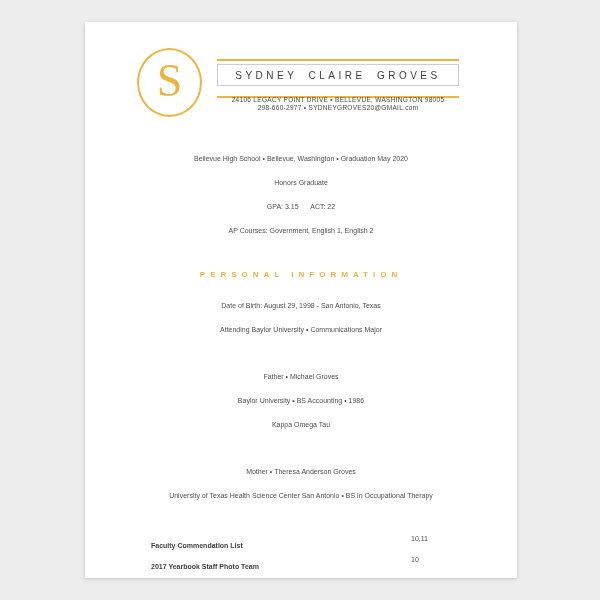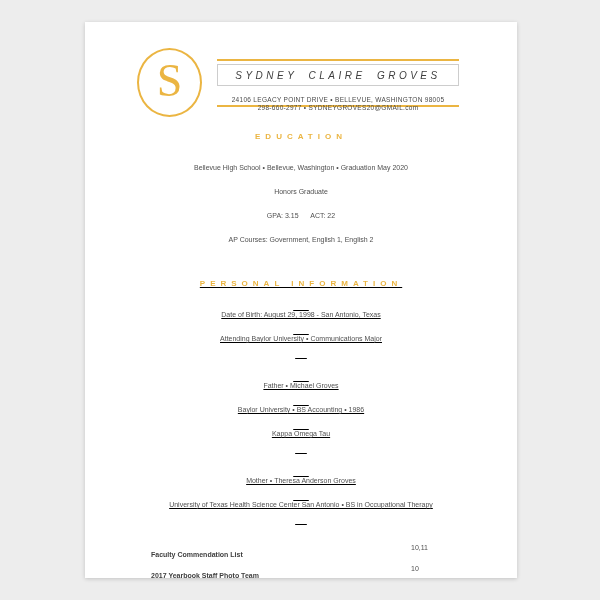--- a/index.html
+++ b/index.html
@@ -28,23 +28,22 @@
   .monogram-letter {
     font-family:"Liberation Serif", serif;
     font-size:46px; line-height:1;
     color:#EBB542;
     padding-bottom:3px;
   }
   .name-box {
     position:absolute; left:132px; top:37px; width:242px;
     border-top:2px solid #EBB542;
     border-bottom:2px solid #EBB542;
-    padding:3px 0 19px 0;
+    padding:3px 0 10px 0;
     box-sizing:border-box;
-    font-style:italic;
   }
   .name-inner {
     border:1px solid #cdcdcd;
     text-align:center;
     padding:5px 0 4px 0;
     font-size:10px; font-weight:400;
     letter-spacing:3.5px; word-spacing:5px;
     color:#3e3e3e;
     white-space:nowrap;
   }
@@ -63,21 +62,21 @@
     color:#EBB542;
     text-align:center;
   }
   .centered-lines {
     margin-top:7px;
     text-align:center;
     font-size:7px; line-height:8px;
     color:#4f4f4f;
     white-space:pre-wrap;
   }
-  .section-personal { margin-top:19px;text-decoration:underline; }
+  .section-personal { margin-top:19px; }
   .pi-group { margin-top:7px; }
   .pi-group:first-of-type { margin-top:6px; }
   .section-awards { margin-top:18px; }
   .awards-list { margin:12px 0 0 66px; }
   .award { position:relative; width:330px; margin-bottom:12px; }
   .award:first-child { margin-bottom:3px; }
   .award-row { position:relative; }
   .award-title {
     font-size:7px; font-weight:700;
     color:#3e3e3e; line-height:8px;
@@ -102,21 +101,20 @@
   </div>
 
   <div class="contact-block">
     <div>24106 LEGACY POINT DRIVE • BELLEVUE, WASHINGTON 98005</div>
     <div>298-660-2977 • SYDNEYGROVES20@GMAIL.com</div>
   </div>
 
   <div class="content">
 
     <div class="section-education">
-      <div class="sec-title">EDUCATION</div>
       <div class="centered-lines">
         <div>Bellevue High School • Bellevue, Washington • Graduation May 2020</div>
         <div>Honors Graduate</div>
         <div>GPA: 3.15&nbsp;&nbsp;&nbsp;&nbsp;&nbsp;&nbsp;ACT: 22</div>
         <div>AP Courses: Government, English 1, English 2</div>
       </div>
     </div>
 
     <div class="section-personal">
       <div class="sec-title">PERSONAL INFORMATION</div>

